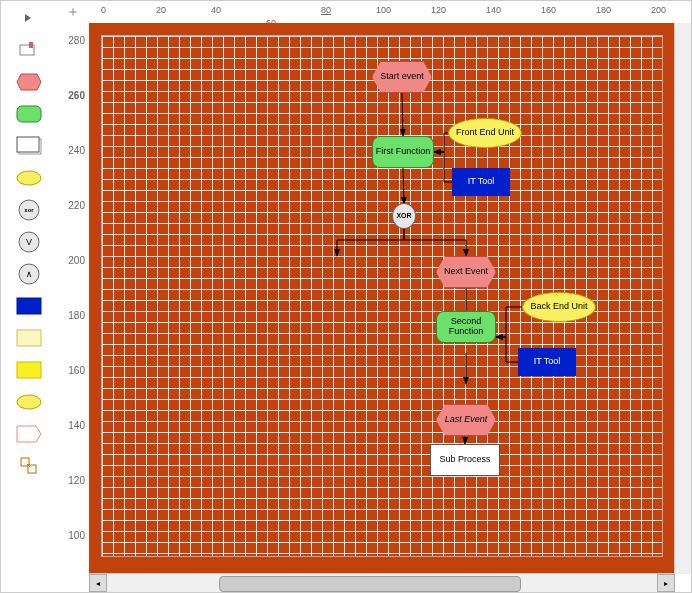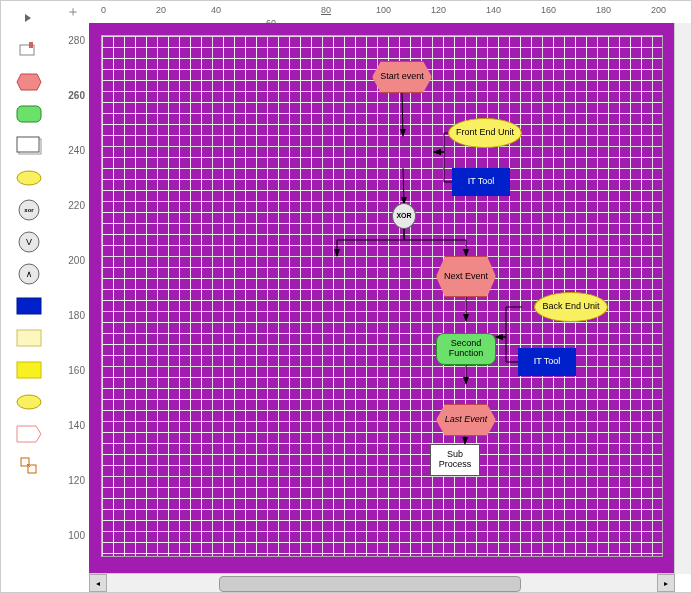--- a/index.html
+++ b/index.html
@@ -3,21 +3,21 @@
 <meta charset="utf-8">
 <style>
 html,body{margin:0;padding:0;font-family:Arial,sans-serif;font-size:10px;background:#fff;color:#000}
 .app{width:692px;height:593px;position:relative;overflow:hidden;border:1px solid #ccc;box-sizing:border-box}
 .toolbar{position:absolute;left:0;top:0;width:56px;height:100%;background:#fff;display:flex;flex-direction:column;align-items:center;gap:10px;padding-top:6px;box-sizing:border-box}
 .palette-item{width:28px;height:22px;display:flex;align-items:center;justify-content:center}
 .ruler-h{position:absolute;left:88px;top:0;right:0;height:22px;background:#fff;border-bottom:1px solid #ccc;font-size:9px;color:#666}
 .ruler-h .tick{position:absolute;top:4px}
 .ruler-v{position:absolute;left:56px;top:22px;width:32px;bottom:18px;background:#fff;border-right:1px solid #ccc;font-size:10px;color:#666}
 .ruler-v .tick{position:absolute;right:4px}
-.canvas-wrap{position:absolute;left:88px;top:22px;right:0;bottom:18px;overflow:hidden;background:#a21caf}
+.canvas-wrap{position:absolute;left:88px;top:22px;right:0;bottom:18px;overflow:hidden;background:#c2410c}
 .canvas{position:absolute;left:12px;top:12px;width:560px;height:520px;
   background-image:linear-gradient(#ddd 1px,transparent 1px),linear-gradient(90deg,#ddd 1px,transparent 1px),linear-gradient(#eee 1px,transparent 1px),linear-gradient(90deg,#eee 1px,transparent 1px);
   background-size:55px 55px,55px 55px,11px 11px,11px 11px;
   border:1px solid #b0b0b0}
 .svg-edges{position:absolute;inset:0;width:100%;height:100%;pointer-events:none}
 .node{position:absolute;display:flex;align-items:center;justify-content:center;text-align:center;font-size:9px;line-height:1.1;font-weight:500;box-sizing:border-box}
 .event-shape{position:absolute;inset:0;border:1px solid #c04848;background:#f08888;clip-path:polygon(15% 0,85% 0,100% 50%,85% 100%,15% 100%,0 50%)}
 .function-shape{position:absolute;inset:0;border:1px solid #2a8a2a;background:#6be06b;border-radius:8px}
 .it-shape{position:absolute;inset:0;border:1px solid #0020cc;background:#0020cc}
 .ou-shape{position:absolute;inset:0;border:1px solid #bba000;background:#f8f060;border-radius:50%/50%}
@@ -167,52 +167,56 @@
           <path d="M364,252 L364,285" fill="none" stroke="#000" stroke-width="1" marker-end="url(#ah)"></path>
           <path d="M420,271 L404,271 L404,301 L394,301" fill="none" stroke="#000" stroke-width="1" marker-end="url(#ah)"></path>
           <path d="M416,326 L404,326 L404,301 L394,301" fill="none" stroke="#000" stroke-width="1" marker-end="url(#ah)"></path>
           <path d="M364,317 L364,348" fill="none" stroke="#000" stroke-width="1" marker-end="url(#ah)"></path>
           <path d="M364,380 L363,408" fill="none" stroke="#000" stroke-width="1" marker-end="url(#ah)"></path>
         </svg>
     <div class="node" style="left: 270px; top: 25px; width: 60px; height: 32px;">
           <div class="event-shape"></div>
           <span class="node-label">Start event</span>
         </div>
+        <div class="node" style="left: 270px; top: 100px; width: 62px; height: 32px;">
+          <div class="function-shape"></div>
+          <span class="node-label">First Function</span>
+        </div>
         <div class="node" style="left: 346px; top: 82px; width: 74px; height: 30px;">
           <div class="ou-shape"></div>
           <span class="node-label">Front End Unit</span>
         </div>
         <div class="node" style="left: 350px; top: 132px; width: 58px; height: 28px;">
           <div class="it-shape"></div>
           <span class="node-label white-text">IT Tool</span>
         </div>
         <div class="node" style="left: 290px; top: 168px; width: 24px; height: 24px;">
           <div class="xor-shape">XOR</div>
         </div>
-        <div class="node" style="left: 334px; top: 220px; width: 60px; height: 41px;">
+        <div class="node" style="left: 334px; top: 220px; width: 60px; height: 32px;">
           <div class="event-shape"></div>
           <span class="node-label">Next Event</span>
         </div>
-        <div class="node" style="left: 334px; top: 297px; width: 60px; height: 32px;">
+        <div class="node" style="left: 334px; top: 275px; width: 60px; height: 32px;">
           <div class="function-shape"></div>
           <span class="node-label">Second Function</span>
         </div>
-        <div class="node" style="left: 420px; top: 256px; width: 74px; height: 30px; margin-left: 12px;">
+        <div class="node" style="left: 420px; top: 256px; width: 74px; height: 30px;">
           <div class="ou-shape"></div>
           <span class="node-label">Back End Unit</span>
         </div>
         <div class="node" style="left: 416px; top: 312px; width: 58px; height: 28px;">
           <div class="it-shape"></div>
           <span class="node-label white-text">IT Tool</span>
         </div>
         <div class="node" style="left: 334px; top: 368px; width: 60px; height: 32px; font-style: italic;">
           <div class="event-shape"></div>
           <span class="node-label">Last Event</span>
         </div>
-        <div class="node" style="left: 328px; top: 408px; width: 50px; height: 32px; text-align: center;">
+        <div class="node" style="left: 328px; top: 408px; width: 70px; height: 32px; text-align: center;">
           <div class="process-shadow"></div>
           <div class="process-shape"></div>
           <span class="node-label">Sub Process</span>
         </div>
       </div>
   </div>
 
   <div class="scroll-h">
     <div class="arrow">◂</div>
     <div class="track">

